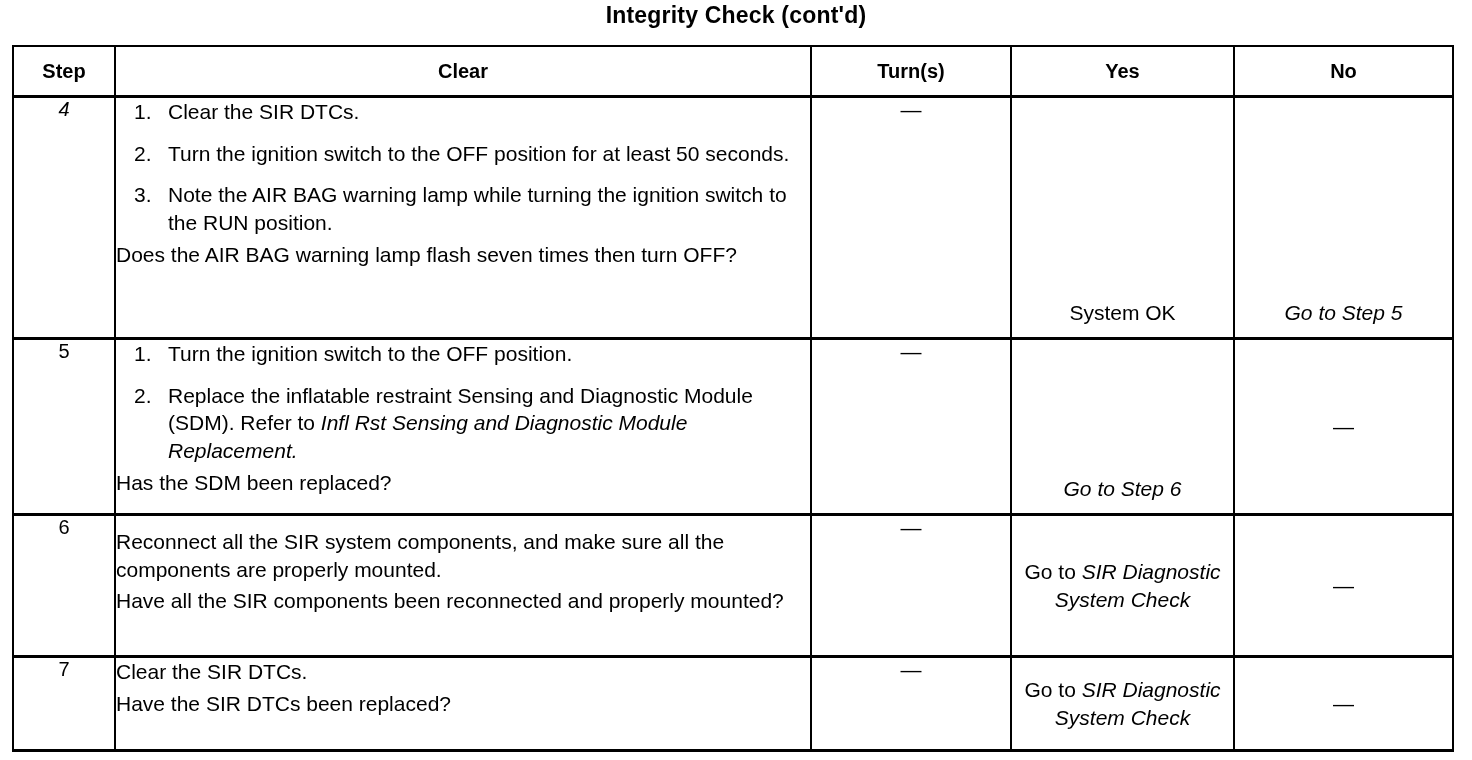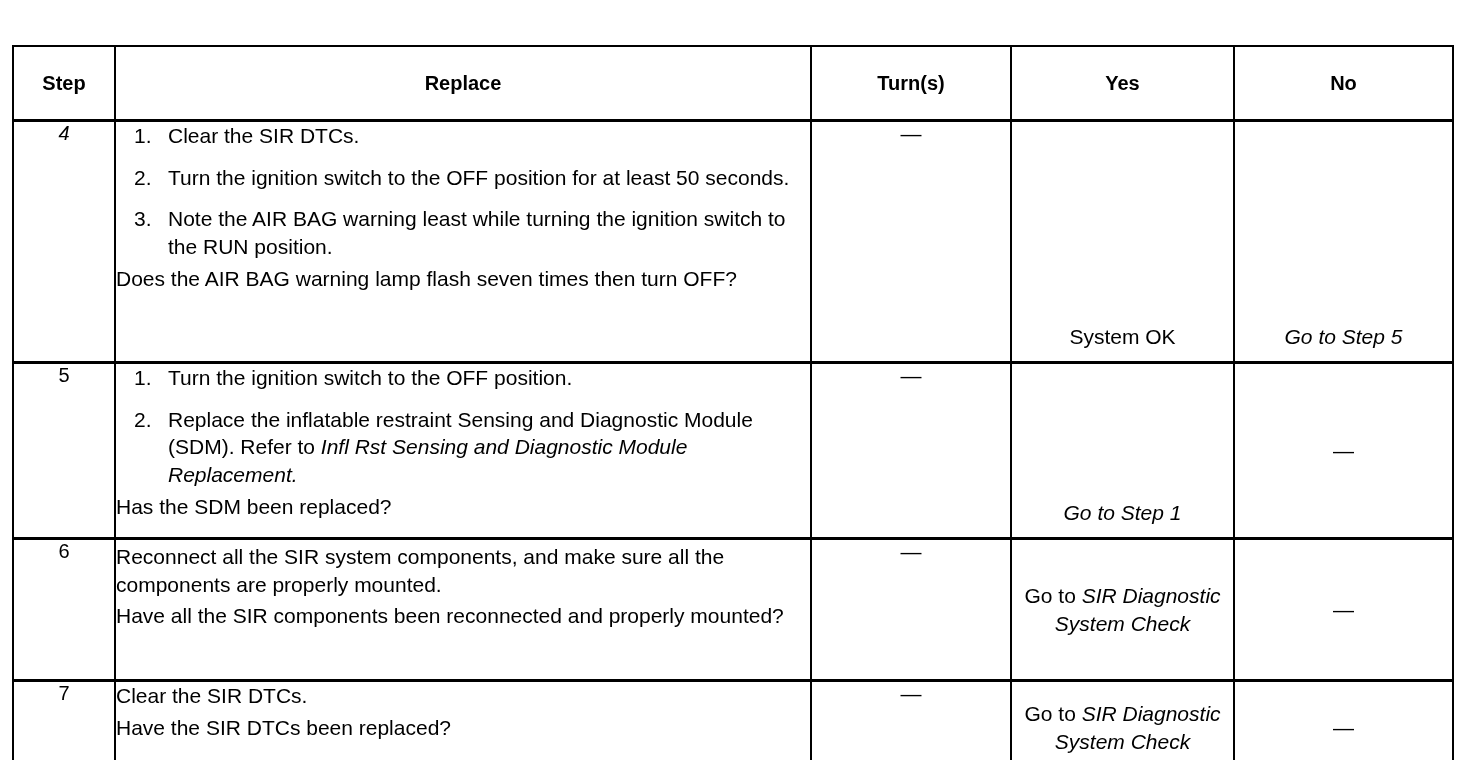--- a/index.html
+++ b/index.html
@@ -56,21 +56,21 @@
     padding: 0;
     vertical-align: top;
     background: #ffffff;
   }
   .proc-table thead th {
     border-bottom-width: 3px;
     font-size: 20px;
     font-weight: bold;
     height: 40px;
     vertical-align: middle;
-    padding: 16px 4px;
+    padding: 4px 4px;
   }
   .proc-table tbody td {
     border-top-width: 3px;
     border-bottom-width: 3px;
   }
 
   
   .cell-step {
     text-align: center;
     vertical-align: middle;
@@ -129,70 +129,71 @@
   .lines-only .question:first-child { margin-top: 0; }
 
   .it { font-style: italic; text-align: right; }
   .dash { display: inline-block; }
 </style>
 </head>
 <body>
 
 <div id="page">
 
+  <div class="page-title">Integrity Check (cont'd)</div>
 
   <table class="proc-table">
     <colgroup>
       <col class="c-step">
         <col class="c-action">
         <col class="c-value">
         <col class="c-yes">
         <col class="c-no">
     </colgroup>
     <thead>
       <tr>
         <th>Step</th>
-        <th>Replace</th>
+        <th>Clear</th>
         <th>Turn(s)</th>
         <th>Yes</th>
         <th>No</th>
       </tr>
     </thead>
     <tbody>
         <tr style="height: 242px;">
           <td class="cell-step">4</td>
           <td class="cell-action">
             <ol class="steps">
               <li><span class="num">1.</span><span>Clear the SIR DTCs.</span></li>
               <li><span class="num">2.</span><span>Turn the ignition switch to the OFF position for at least 50 seconds.</span></li>
-              <li><span class="num">3.</span><span>Note the AIR BAG warning least while turning the ignition switch to the RUN position.</span></li>
+              <li><span class="num">3.</span><span>Note the AIR BAG warning lamp while turning the ignition switch to the RUN position.</span></li>
             </ol>
             <div class="question">Does the AIR BAG warning lamp flash seven times then turn OFF?</div>
           </td>
           <td class="cell-value"><span class="dash">—</span></td>
           <td class="cell-yes bot"><span>System OK</span></td>
           <td class="cell-no bot"><span class="it">Go to Step 5</span></td>
         </tr>
         <tr style="height: 176px;">
           <td class="cell-step upright">5</td>
           <td class="cell-action">
             <ol class="steps">
               <li><span class="num">1.</span><span>Turn the ignition switch to the OFF position.</span></li>
               <li><span class="num">2.</span><span>Replace the inflatable restraint Sensing and Diagnostic Module (SDM). Refer to </span><span class="it">Infl Rst Sensing and Diagnostic Module Replacement.</span></li>
             </ol>
             <div class="question">Has the SDM been replaced?</div>
           </td>
           <td class="cell-value"><span class="dash">—</span></td>
-          <td class="cell-yes bot"><span class="it">Go to Step 1</span></td>
+          <td class="cell-yes bot"><span class="it">Go to Step 6</span></td>
           <td class="cell-no mid"><span>—</span></td>
         </tr>
         <tr style="height: 142px;">
           <td class="cell-step upright">6</td>
           <td class="cell-action lines-only">
-            <div class="question tight" style="margin-top: 3px;">Reconnect all the SIR system components, and make sure all the components are properly mounted.</div>
+            <div class="question tight" style="margin-top: 12px;">Reconnect all the SIR system components, and make sure all the components are properly mounted.</div>
             <div class="question">Have all the SIR components been reconnected and properly mounted?</div>
           </td>
           <td class="cell-value"><span class="dash">—</span></td>
           <td class="cell-yes mid"><span>Go to </span><span class="it">SIR Diagnostic System Check</span></td>
           <td class="cell-no mid"><span>—</span></td>
         </tr>
         <tr style="height: 94px;">
           <td class="cell-step upright">7</td>
           <td class="cell-action lines-only">
             <div class="question tight" style="margin-top: 0px;">Clear the SIR DTCs.</div>

